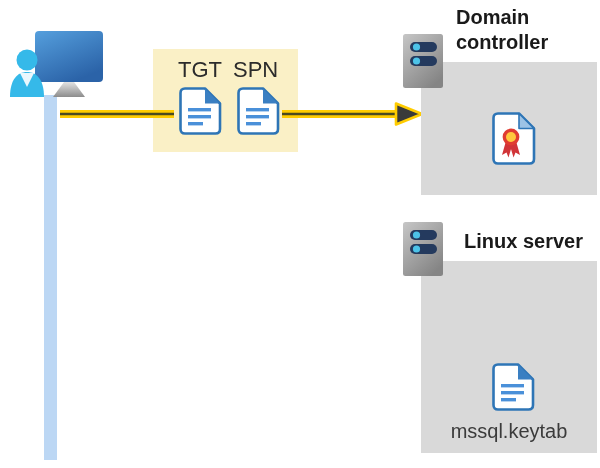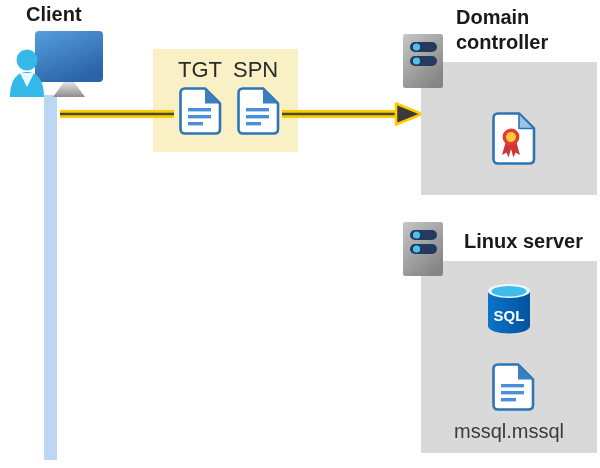--- a/index.html
+++ b/index.html
@@ -14,21 +14,20 @@
   .panel      { background:#d9d9d9; }
   .ticket-box { background:#faf0c6; }
   .lifeline   { background:#bcd7f4; }
   svg { display:block; }
 </style>
 </head>
 <body>
 
 <div class="canvas">
 
-  <div class="abs label-bold" style="left:26px; top:2px;">Client</div>
 
   <div class="abs lifeline" style="left:44px; top:95px; width:13px; height:365px;"></div>
 
   <div class="abs" style="left:10px; top:31px;">
     <svg width="96" height="67" viewBox="0 0 96 67">
       <defs>
         <linearGradient id="gMon" x1="0" y1="0" x2="0.55" y2="1">
           <stop offset="0" stop-color="#559FDD"></stop>
             <stop offset="1" stop-color="#2B63A8"></stop>
         </linearGradient>
@@ -128,40 +127,26 @@
         </linearGradient>
       </defs>
       <rect x="0" y="0" width="40" height="54" rx="2.5" fill="url(#gSrv2)"></rect>
       <rect x="7" y="8" width="27" height="10" rx="5" fill="#243A5E"></rect>
       <circle cx="13.5" cy="13" r="3.6" fill="#4DC3E8"></circle>
       <rect x="7" y="22" width="27" height="10" rx="5" fill="#243A5E"></rect>
       <circle cx="13.5" cy="27" r="3.6" fill="#4DC3E8"></circle>
     </svg>
   </div>
 
-  <div class="abs" style="left:486px; top:283px;">
-    <svg width="46" height="51" viewBox="0 0 46 51">
-      <defs>
-        <linearGradient id="gSql" x1="0" y1="0" x2="1" y2="0">
-          <stop offset="0" stop-color="#0A74C9"></stop>
-            <stop offset="1" stop-color="#02539E"></stop>
-        </linearGradient>
-      </defs>
-      <path d="M2 8 V43 C2 47.4 11.4 50.5 23 50.5 C34.6 50.5 44 47.4 44 43 V8 Z" fill="url(#gSql)"></path>
-      <ellipse cx="23" cy="8" rx="21" ry="7" fill="#EFF8FD"></ellipse>
-      <ellipse cx="23" cy="8.3" rx="17.5" ry="5.2" fill="#3FBDE8"></ellipse>
-      <text x="23" y="38" text-anchor="middle" fill="#ffffff" font-family="Liberation Sans, sans-serif" font-size="15" font-weight="700">SQL</text>
-    </svg>
-  </div>
 
   <div class="abs" style="left:492px; top:363px;">
     <svg width="43" height="48" viewBox="0 0 43 48">
       <path d="M6 1.5 H26 L41 16.5 V42 Q41 46.5 36.5 46.5 H6 Q1.5 46.5 1.5 42 V6 Q1.5 1.5 6 1.5 Z" fill="#ffffff" stroke="#2E75B6" stroke-width="2.6" stroke-linejoin="round"></path>
       <polygon points="26,1.5 41,16.5 26,16.5" fill="#3A7FC2"></polygon>
       <rect x="9" y="21" width="23" height="3.4" fill="#4A90D9"></rect>
       <rect x="9" y="28" width="23" height="3.4" fill="#4A90D9"></rect>
       <rect x="9" y="35" width="15" height="3.4" fill="#4A90D9"></rect>
     </svg>
   </div>
 
-  <div class="abs keytab" style="left:421px; top:420px; width:176px;">mssql.mssql</div>
+  <div class="abs keytab" style="left:421px; top:420px; width:176px;">mssql.keytab</div>
 
 </div>
 
 </body></html>

